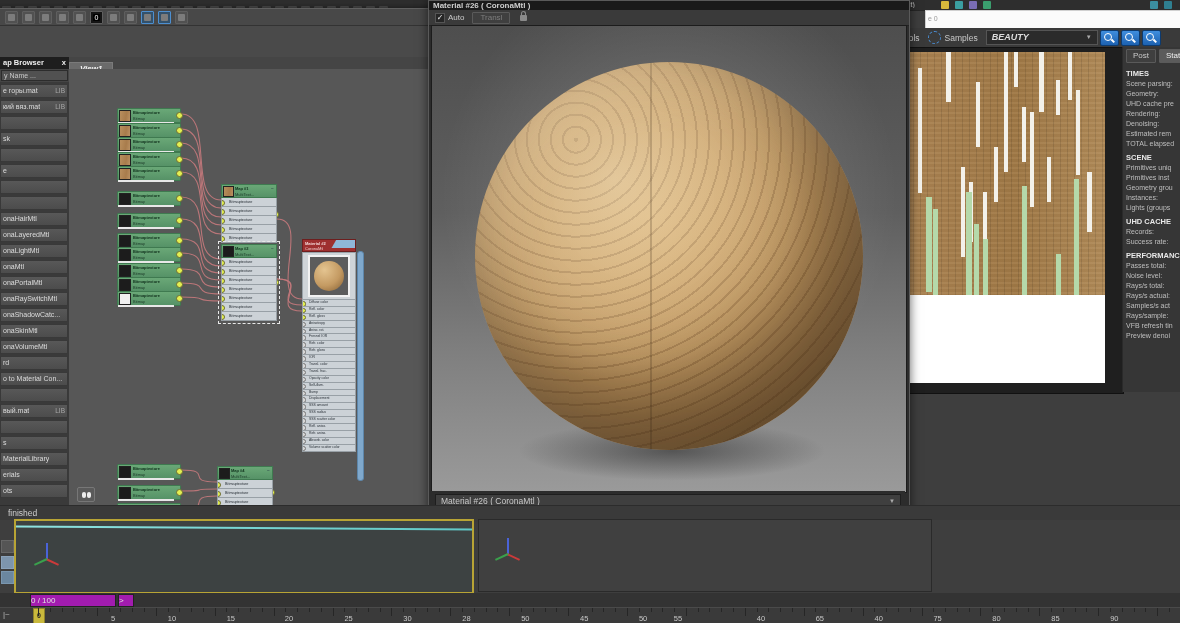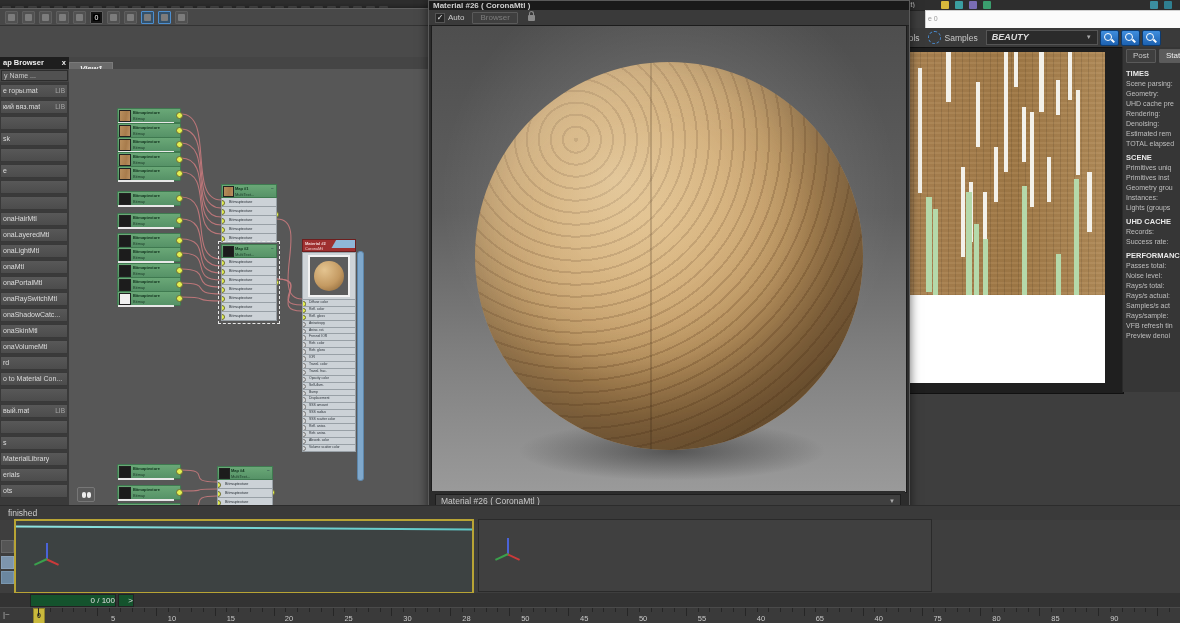--- a/index.html
+++ b/index.html
@@ -120,21 +120,21 @@
   .tabbtn{font-size:8px;line-height:12px;padding:0 6px;background:#3f3f3f;border:1px solid #5a5a5a;color:#c9c9c9;border-radius:1px;margin-left:3px;}
   .tabbtn.active{background:#5b5b5b;color:#f0f0f0;}
   .st-h{font-size:7.5px;font-weight:bold;color:#e8e8e8;line-height:10px;margin-top:4px;white-space:nowrap;}
   .st-r{font-size:7px;color:#bfbfbf;line-height:10px;white-space:nowrap;}
 
   
   .statusbar{background:#3a3a3a;border-top:1px solid #2c2c2c;color:#cfcfcf;font-size:8.5px;line-height:14px;padding-left:8px;}
   .vp1{background:#3d4242;border:2px solid #b8a435;overflow:hidden;}
   .vp2{background:#404040;border:1px solid #2a2a2a;overflow:hidden;}
   .cyanline{position:absolute;left:0;right:0;height:2px;background:linear-gradient(90deg,#8fe3e0,#5fc7c6);transform:rotate(.35deg);}
-  .framefield{background:#14532d;border:1px solid #222;color:#e0e0e0;font-size:8px;line-height:11px;text-align:right;}
+  .framefield{background:#a21caf;border:1px solid #222;color:#e0e0e0;font-size:8px;line-height:11px;text-align:left;}
   .ruler{background:#3a3a3a;border-top:1px solid #4a4a4a;}
   .tick{position:absolute;top:0;width:1px;background:#262626;}
   .ticklabel{position:absolute;top:6px;font-size:7.5px;color:#c9c9c9;transform:translateX(-50%);}
   .marker{position:absolute;background:#c9b93c;border:1px solid #8f832a;color:#222;font-size:7px;font-weight:bold;text-align:center;}
   .tripod{position:absolute;width:30px;height:30px;}
   .tripod .z{position:absolute;left:14px;top:0;width:1.5px;height:16px;background:#4a63d8;}
   .tripod .x{position:absolute;left:14px;top:15px;width:14px;height:1.5px;background:#cc3a3a;transform:rotate(25deg);transform-origin:left center;}
   .tripod .y{position:absolute;left:1px;top:15px;width:14px;height:1.5px;background:#3aa04c;transform:rotate(-25deg);transform-origin:right center;}
   .binoc{background:#5a5a5a;border:1px solid #777;border-radius:2px;display:flex;align-items:center;justify-content:center;gap:1px;}
   .binoc i{width:4px;height:6px;background:#ececec;border-radius:2px;display:block;}
@@ -599,21 +599,21 @@
           <i></i>
         </div>
     </div>
   </div>
 
   <div class="abs pv" style="left:428px;top:0;width:480px;height:512px;">
     <div class="pv-title nw" style="height:9px;">Material #26  ( CoronaMtl )</div>
     <div class="pv-tools" style="height:15px;">
       <span class="chk">✓</span>
       <span>Auto</span>
-      <span class="btn-dis">Browser</span>
+      <span class="btn-dis">Transl</span>
       <span class="lock"></span>
     </div>
     <div class="pv-area abs" style="left:2px;top:24px;width:474px;height:466px;">
       <div class="sphshadow" style="left:85px;top:395px;width:310px;height:60px;"></div>
       <div class="sphere" style="left:43px;top:36px;width:388px;height:388px;"></div>
     </div>
     <div class="pv-foot abs" style="left:2px;top:490px;width:474px;height:20px;">
       <div class="pv-combo">
         <span class="nw">Material #26  ( CoronaMtl )</span>
         <span style="font-size:6px;color:#aaa;">▼</span>
@@ -763,21 +763,21 @@
       <span class="ticklabel" style="left: 113px;">5</span>
       <span class="ticklabel" style="left: 171.9px;">10</span>
       <span class="ticklabel" style="left: 230.8px;">15</span>
       <span class="ticklabel" style="left: 289px;">20</span>
       <span class="ticklabel" style="left: 348.6px;">25</span>
       <span class="ticklabel" style="left: 407.5px;">30</span>
       <span class="ticklabel" style="left: 466.4px;">28</span>
       <span class="ticklabel" style="left: 525.3px;">50</span>
       <span class="ticklabel" style="left: 584.2px;">45</span>
       <span class="ticklabel" style="left: 643.1px;">50</span>
-      <span class="ticklabel" style="left: 702px;">55</span>
+      <span class="ticklabel" style="left: 678px;">55</span>
       <span class="ticklabel" style="left: 760.9px;">40</span>
       <span class="ticklabel" style="left: 819.8px;">65</span>
       <span class="ticklabel" style="left: 878.7px;">40</span>
       <span class="ticklabel" style="left: 937.6px;">75</span>
       <span class="ticklabel" style="left: 996.5px;">80</span>
       <span class="ticklabel" style="left: 1055.4px;">85</span>
       <span class="ticklabel" style="left: 1114.3px;">90</span>
       <span class="ticklabel" style="left: 1243px; margin-top: 44px;">95</span>
     </div>
 

